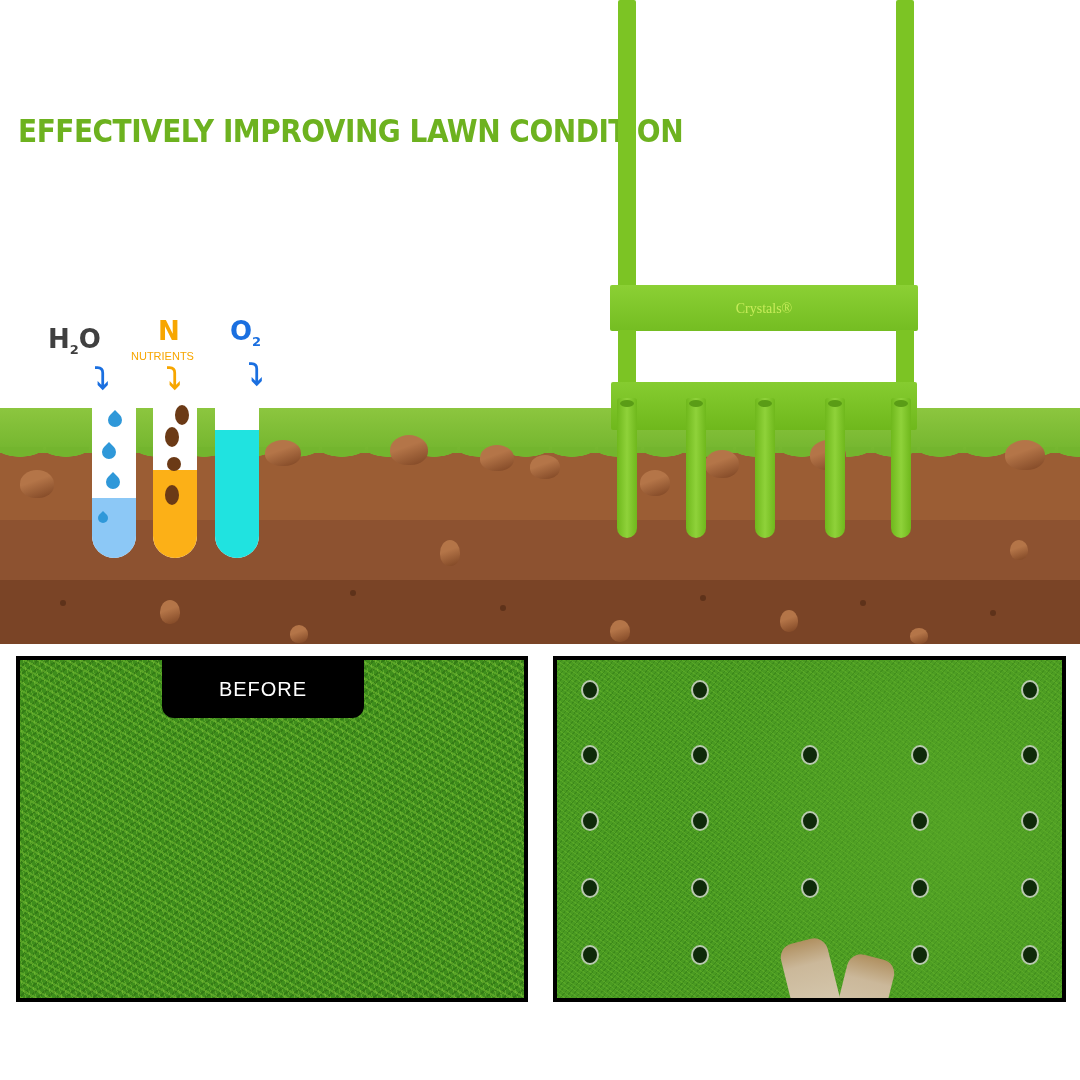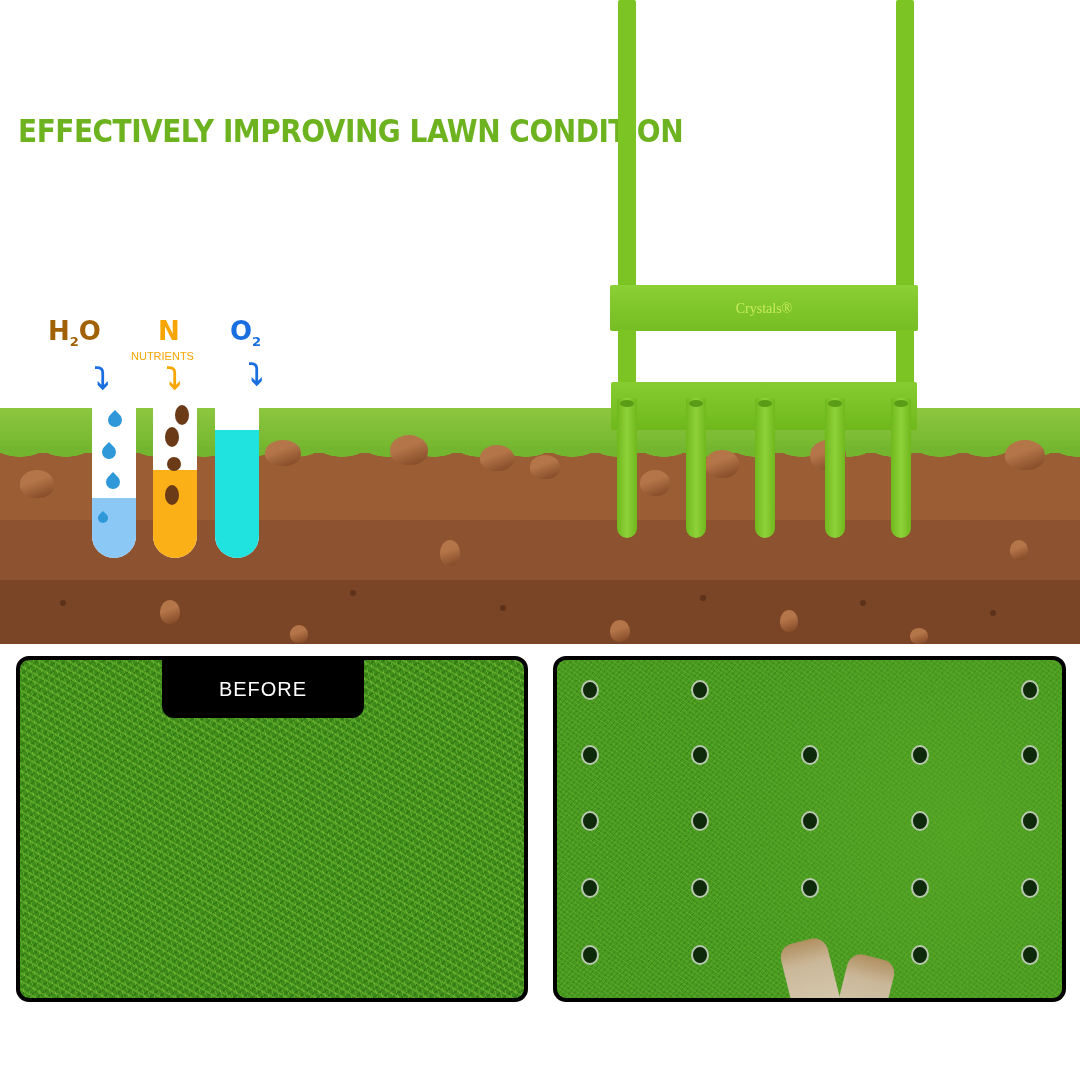--- a/index.html
+++ b/index.html
@@ -22,21 +22,21 @@
   .chem{position:absolute;font-family:"DejaVu Sans",sans-serif;font-weight:bold;font-size:26px;}
   .chem sub{font-size:13px;}
   .arrow{position:absolute;font-size:30px;font-weight:bold;}
   
   .green{background:#7cc424;}
   .bar{border-radius:2px;}
   .tine{position:absolute;top:398px;width:20px;height:140px;border-radius:3px 3px 10px 10px;background:linear-gradient(90deg,#6fb81c,#8fd23a,#6fb81c);}
   .tine::before{content:"";position:absolute;left:3px;top:2px;width:14px;height:7px;border-radius:50%;background:#5a9c16;}
   .brand{position:absolute;left:610px;top:287px;width:308px;height:44px;display:flex;align-items:center;justify-content:center;font-family:"Liberation Serif",serif;font-size:14px;color:#c7ec5a;}
   
-  .panel{position:absolute;top:656px;height:346px;border:4px solid #000;border-radius:13px;overflow:hidden;box-sizing:border-box;padding-left:32px;}
+  .panel{position:absolute;top:656px;height:346px;border:4px solid #000;border-radius:0;overflow:hidden;box-sizing:border-box;padding-left:32px;}
   .before{left:16px;width:512px;background:
      repeating-linear-gradient(30deg,rgba(140,210,60,.35) 0 2px,transparent 2px 7px),
      repeating-linear-gradient(-40deg,rgba(30,90,10,.35) 0 2px,transparent 2px 6px),
      repeating-linear-gradient(75deg,rgba(170,230,80,.25) 0 1px,transparent 1px 5px),#3f8e1c;}
   .after{left:553px;width:513px;background:
      radial-gradient(circle at 80% 50%,rgba(90,170,40,.6),transparent 60%),
      repeating-linear-gradient(35deg,rgba(120,200,50,.3) 0 1px,transparent 1px 4px),
      repeating-linear-gradient(-50deg,rgba(30,100,10,.3) 0 1px,transparent 1px 4px),#4a9a22;}
   .label{position:absolute;top:0;height:58px;background:#000;color:#fff;border-radius:0 0 12px 12px;display:flex;align-items:center;justify-content:center;font-size:20px;letter-spacing:1px;}
   .hole{position:absolute;width:18px;height:20px;border-radius:50%;background:#0f2a0a;border:2px solid #b9c9b0;box-sizing:border-box;}
@@ -70,21 +70,21 @@
   <div class="rock" style="left:780px;top:610px;width:18px;height:22px;"></div>
   <div class="rock" style="left:910px;top:628px;width:18px;height:16px;"></div>
   <div class="speck" style="left:60px;top:600px;"></div>
   <div class="speck" style="left:350px;top:590px;"></div>
   <div class="speck" style="left:500px;top:605px;"></div>
   <div class="speck" style="left:700px;top:595px;"></div>
   <div class="speck" style="left:860px;top:600px;"></div>
   <div class="speck" style="left:990px;top:610px;"></div>
 </div>
 
-<div class="chem" style="left:48px;top:316px;color:#a16207;"><span>H</span><sub>2</sub><span>O</span></div>
+<div class="chem" style="left:48px;top:324px;color:#404040;"><span>H</span><sub>2</sub><span>O</span></div>
 <div class="chem" style="left:158px;top:316px;color:#f7a600;">N</div>
 <div class="abs" style="left:131px;top:350px;font-size:11px;color:#f7a600;">NUTRIENTS</div>
 <div class="chem" style="left:230px;top:316px;color:#1a6fe0;"><span>O</span><sub>2</sub></div>
 
 <div class="arrow" style="left:94px;top:362px;color:#1a6fe0;">⤵</div>
 <div class="arrow" style="left:166px;top:362px;color:#f7a600;">⤵</div>
 <div class="arrow" style="left:248px;top:358px;color:#1a6fe0;">⤵</div>
 
 <div class="tube" style="left:92px;">
   <div class="fill" style="height:60px;background:#8cc8f6;"></div>

